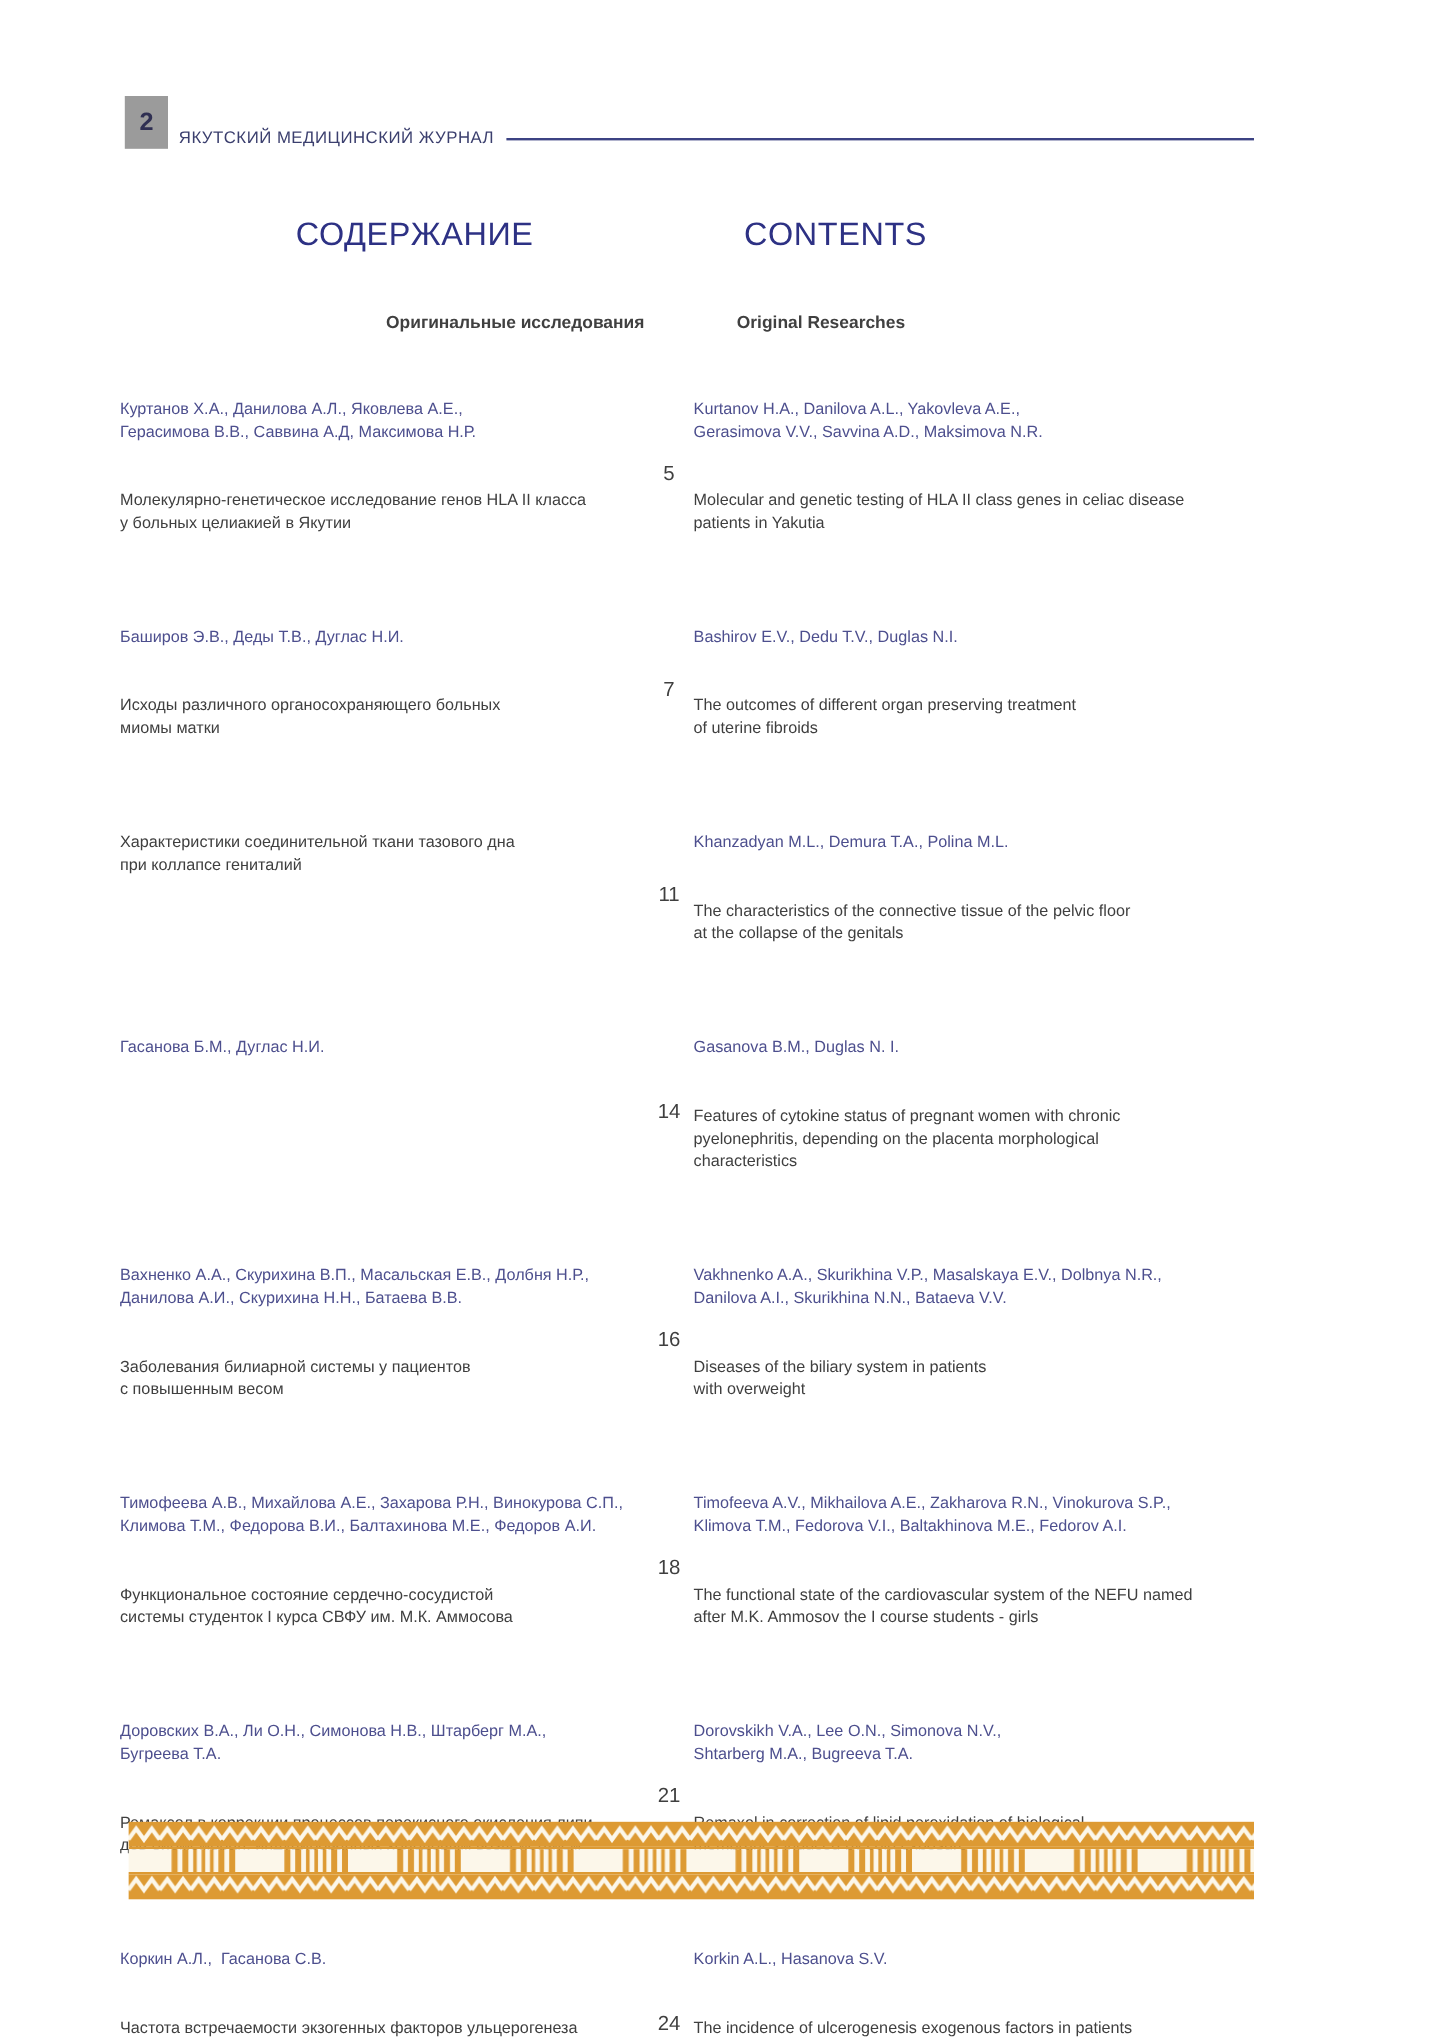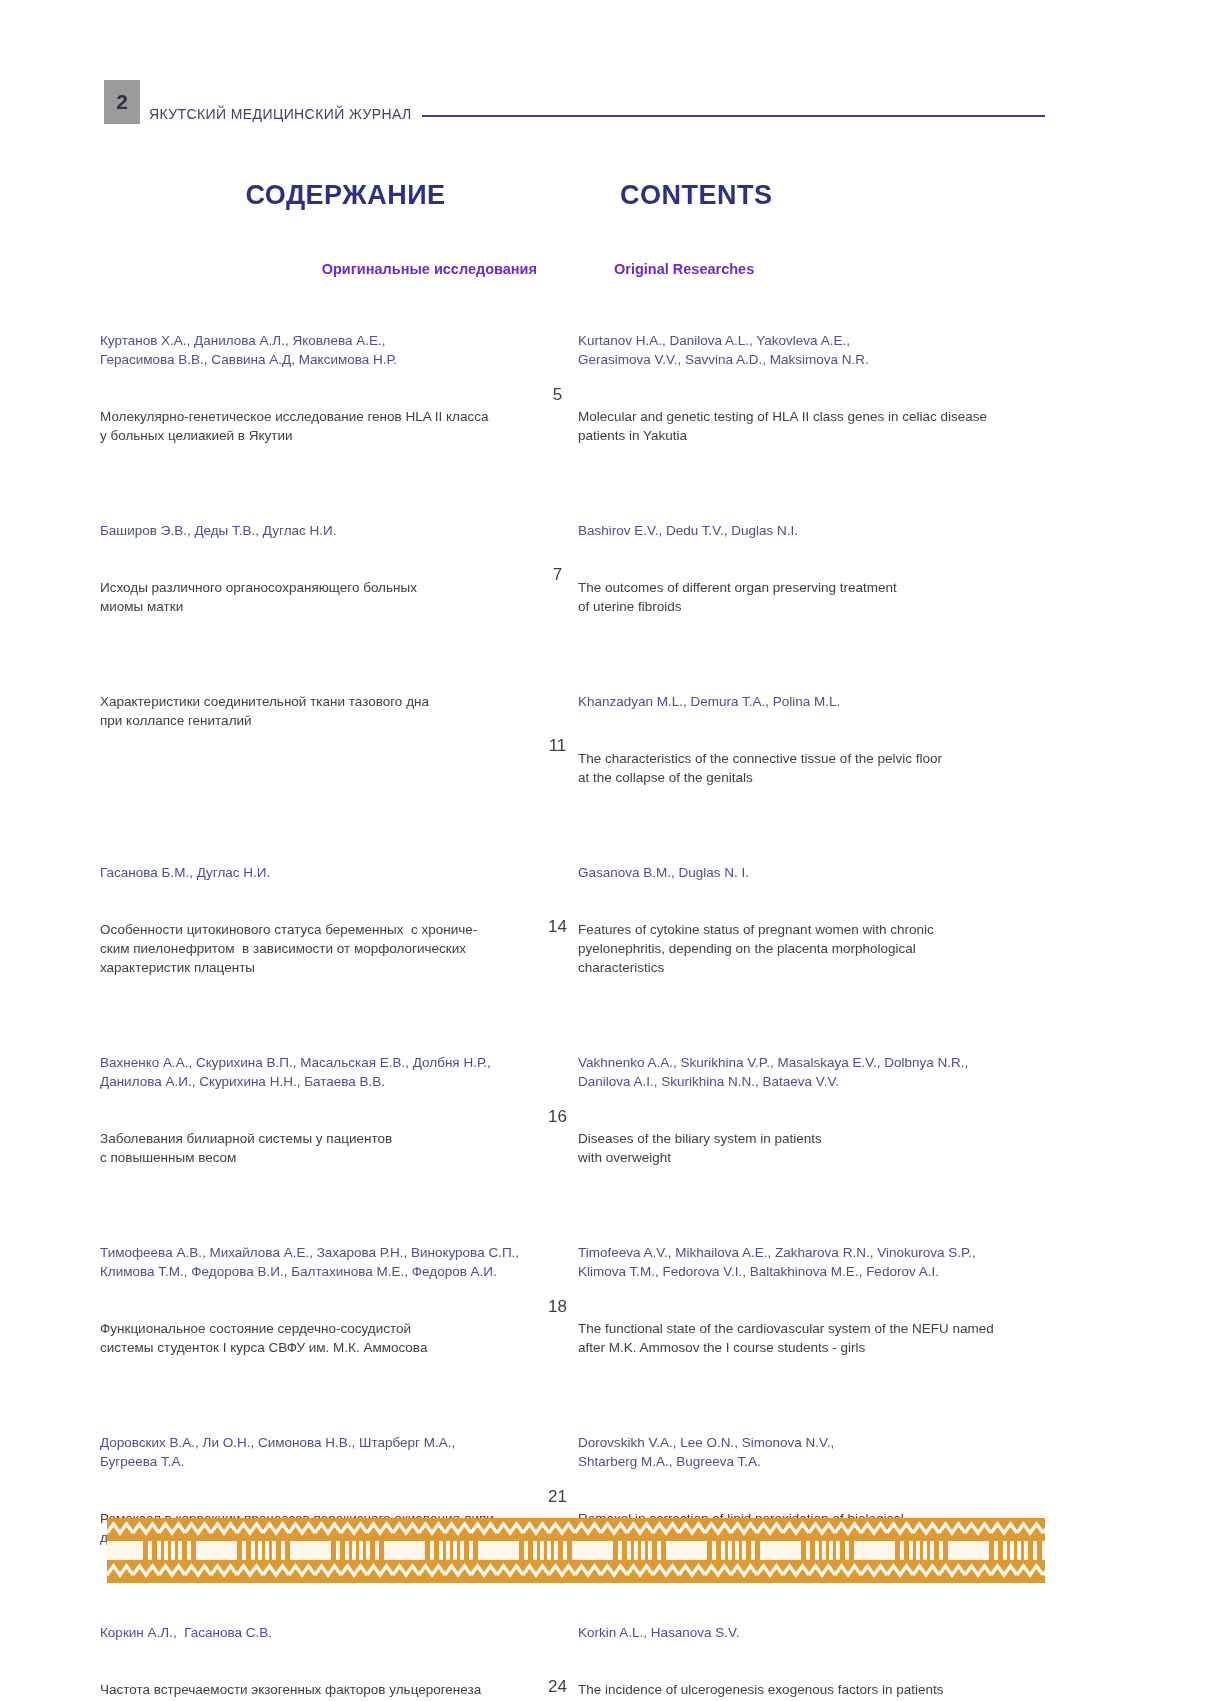--- a/index.html
+++ b/index.html
@@ -8,26 +8,26 @@
     font-family:"Liberation Sans","DejaVu Sans",sans-serif;overflow:hidden;
     margin:0 auto;
   }
   
   .header{position:absolute;left:104px;top:80px;right:163px;display:flex;align-items:flex-end;}
   .pagebox{width:36px;height:44px;background:#9b9b9b;color:#2f2f52;display:flex;align-items:center;justify-content:center;font-size:21px;font-weight:bold;}
   .jtitle{margin-left:9px;color:#3b3f6e;font-size:14px;letter-spacing:.4px;padding-bottom:2px;white-space:pre;}
   .hrule{flex:1;border-bottom:2px solid #3c4383;margin:0 0 7px 10px;}
   
   .titles{position:absolute;top:180px;left:100px;width:940px;display:grid;grid-template-columns:437px 41px 462px;}
-  .titles .t{font-size:27px;font-weight:bold;color:#2d3184;letter-spacing:.5px;}
+  .titles .t{font-size:27px;font-weight:normal;color:#2d3184;letter-spacing:.5px;}
   .t-ru{grid-column:1;text-align:center;padding-left:54px;}
   .t-en{grid-column:3;text-align:left;padding-left:42px;}
   
   .toc{position:absolute;top:250px;left:100px;width:940px;}
-  .sec-head{display:grid;grid-template-columns:437px 41px 462px;margin:10px 0 14px;font-weight:bold;font-size:14.5px;line-height:19px;color:#6d28d9;}
+  .sec-head{display:grid;grid-template-columns:437px 41px 462px;margin:10px 0 14px;font-weight:bold;font-size:14.5px;line-height:19px;color:#404040;}
   .sec-head .ru{grid-column:1;text-align:right;white-space:pre;}
   .sec-head .en{grid-column:3;white-space:pre;margin-left:36px;}
   .entry{display:grid;grid-template-columns:437px 41px 462px;font-size:13.5px;line-height:19px;}
   .cell-ru{grid-column:1;text-align:left;white-space:pre;}
   .cell-en{grid-column:3;white-space:pre;}
   .authors{color:#4d4f8e;}
   .title{color:#3f3f3f;}
   .pageno{grid-column:2;display:flex;align-items:center;justify-content:center;padding-top:12px;font-size:17px;color:#3f3f3f;}
   
   .ornament{position:absolute;left:107px;top:1518px;line-height:0;}
@@ -96,23 +96,20 @@
     <div class="cell-en">
       <div class="authors">Khanzadyan M.L., Demura T.A., Polina M.L.</div>
       <div class="title">The characteristics of the connective tissue of the pelvic floor
 at the collapse of the genitals</div>
     </div>
   </div>
 
   <div class="entry">
     <div class="cell-ru">
       <div class="authors">Гасанова Б.М., Дуглас Н.И.</div>
-      <div class="title">Особенности цитокинового статуса беременных  с хрониче-
-ским пиелонефритом  в зависимости от морфологических
-характеристик плаценты</div>
     </div>
     <div class="pageno">14</div>
     <div class="cell-en">
       <div class="authors">Gasanova B.M., Duglas N. I.</div>
       <div class="title">Features of cytokine status of pregnant women with chronic
 pyelonephritis, depending on the placenta morphological
 characteristics</div>
     </div>
   </div>
 

